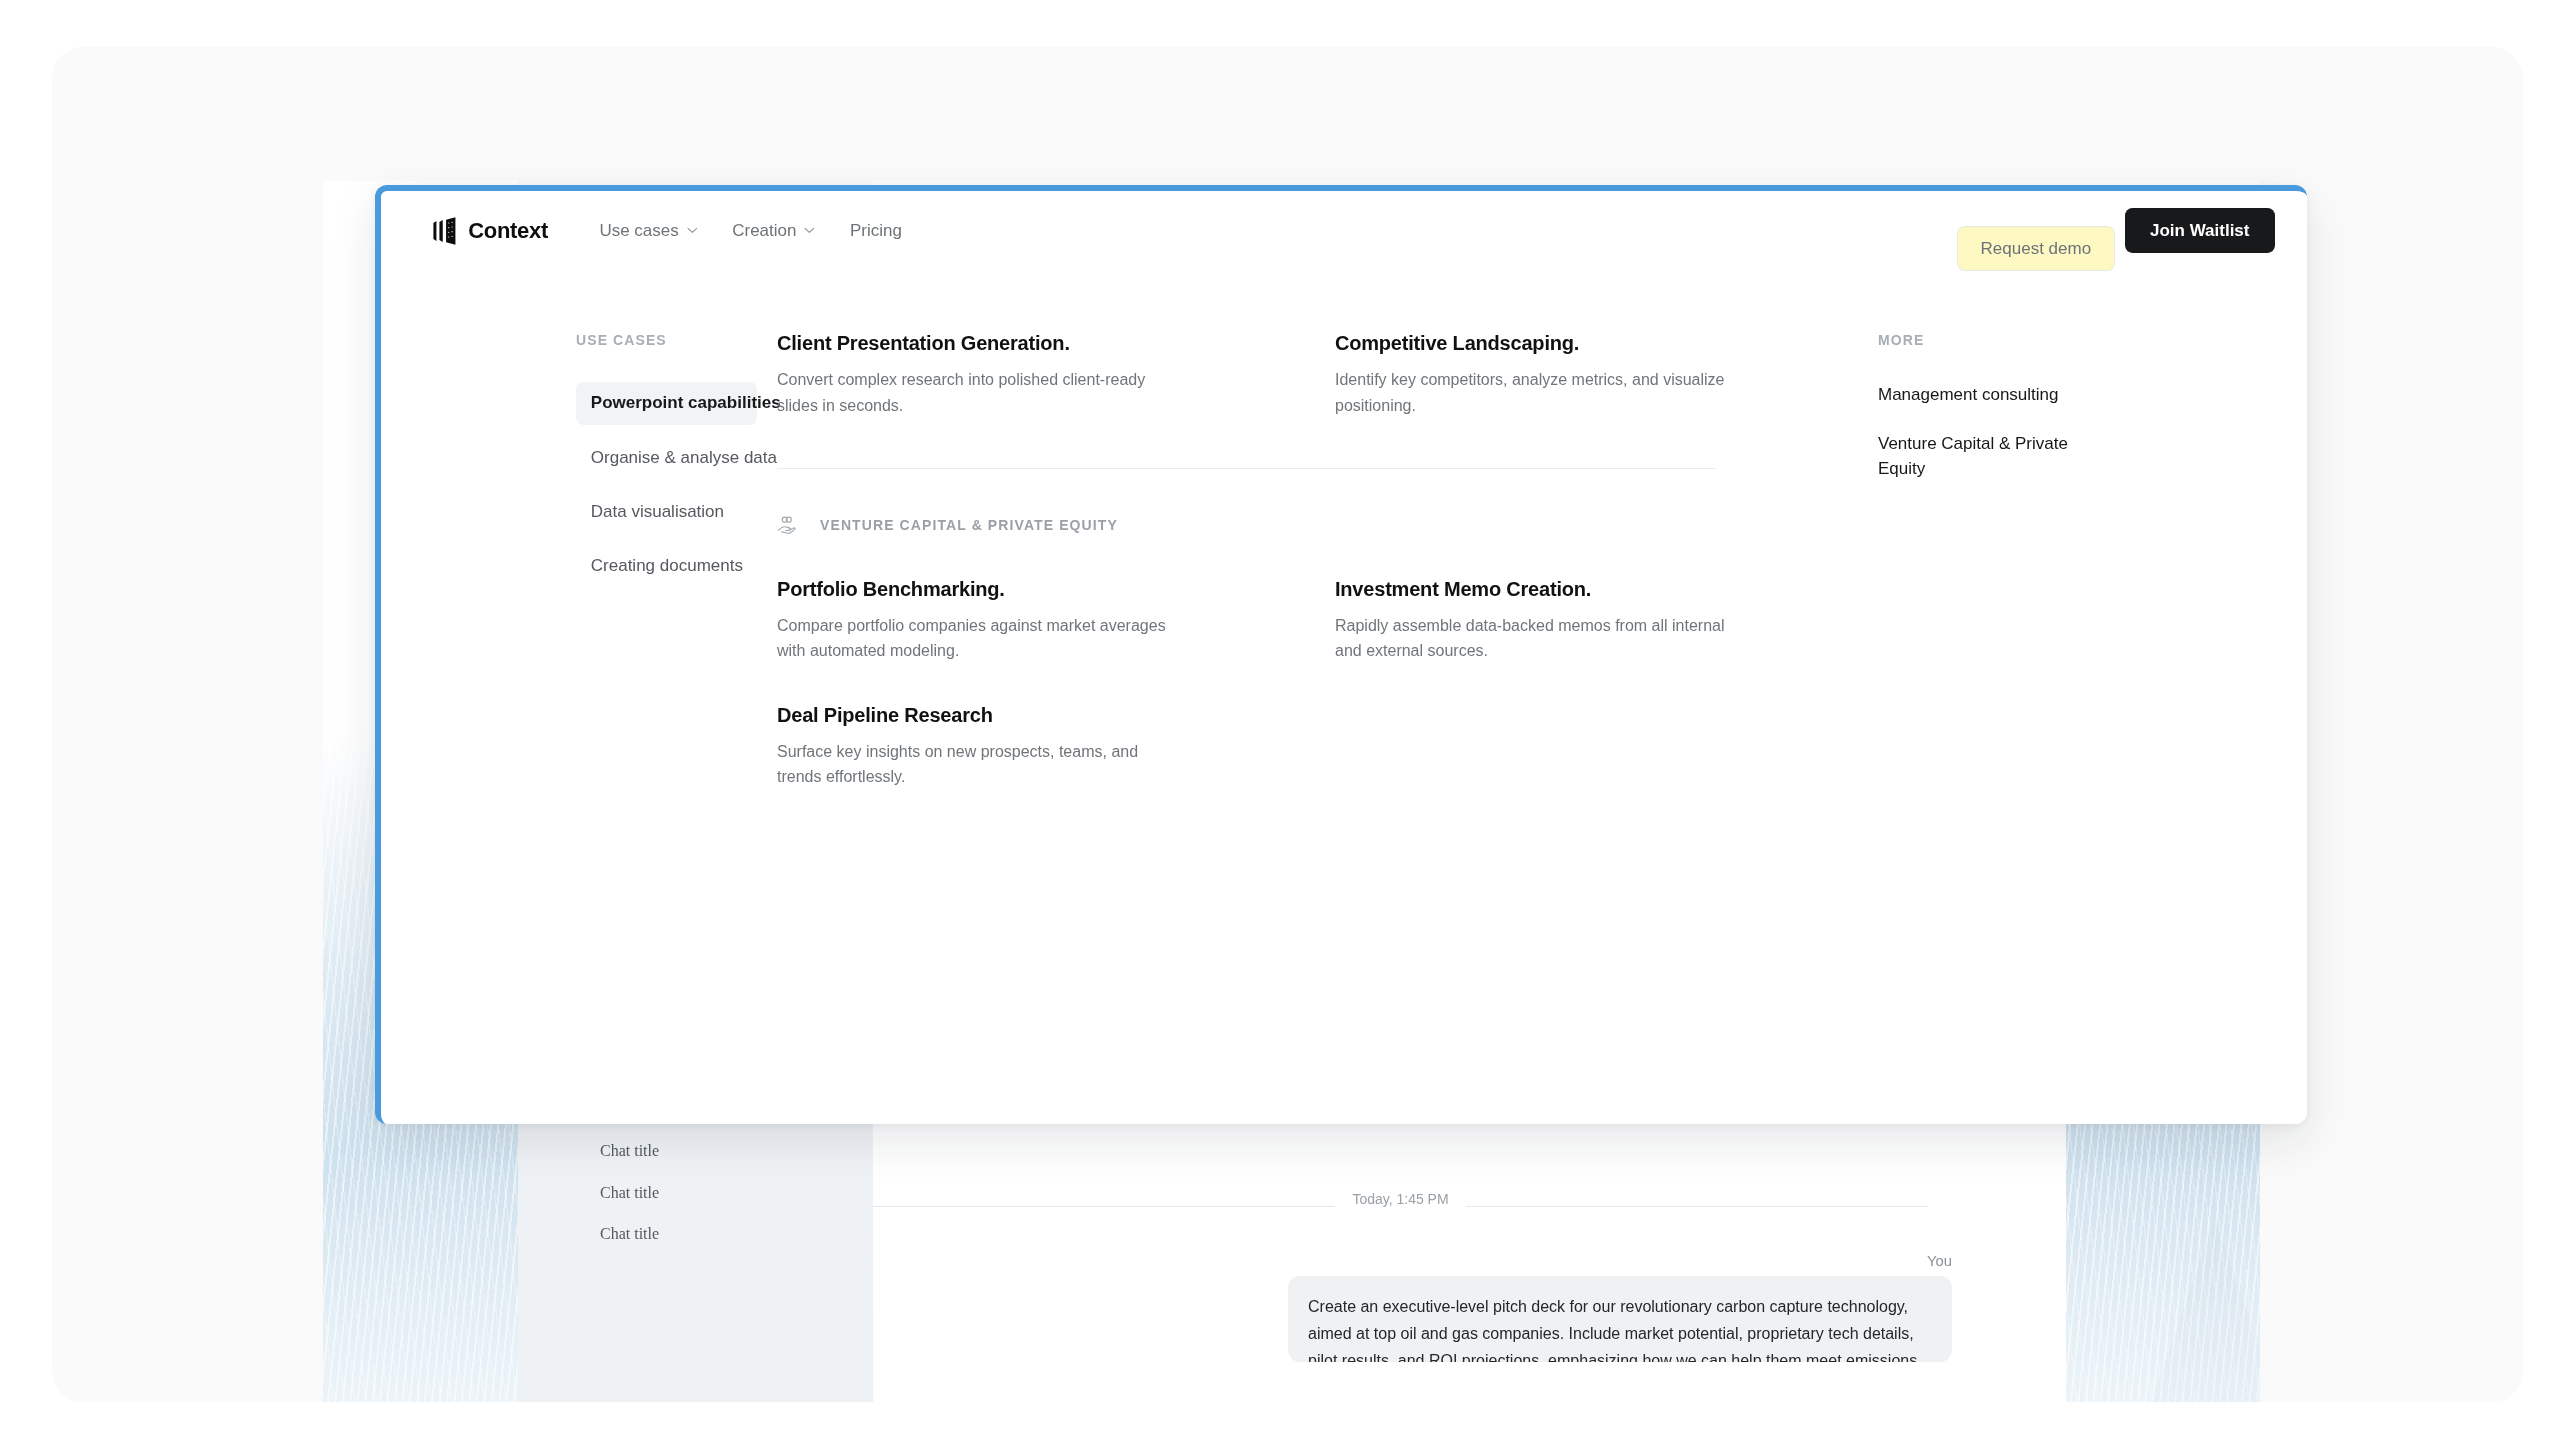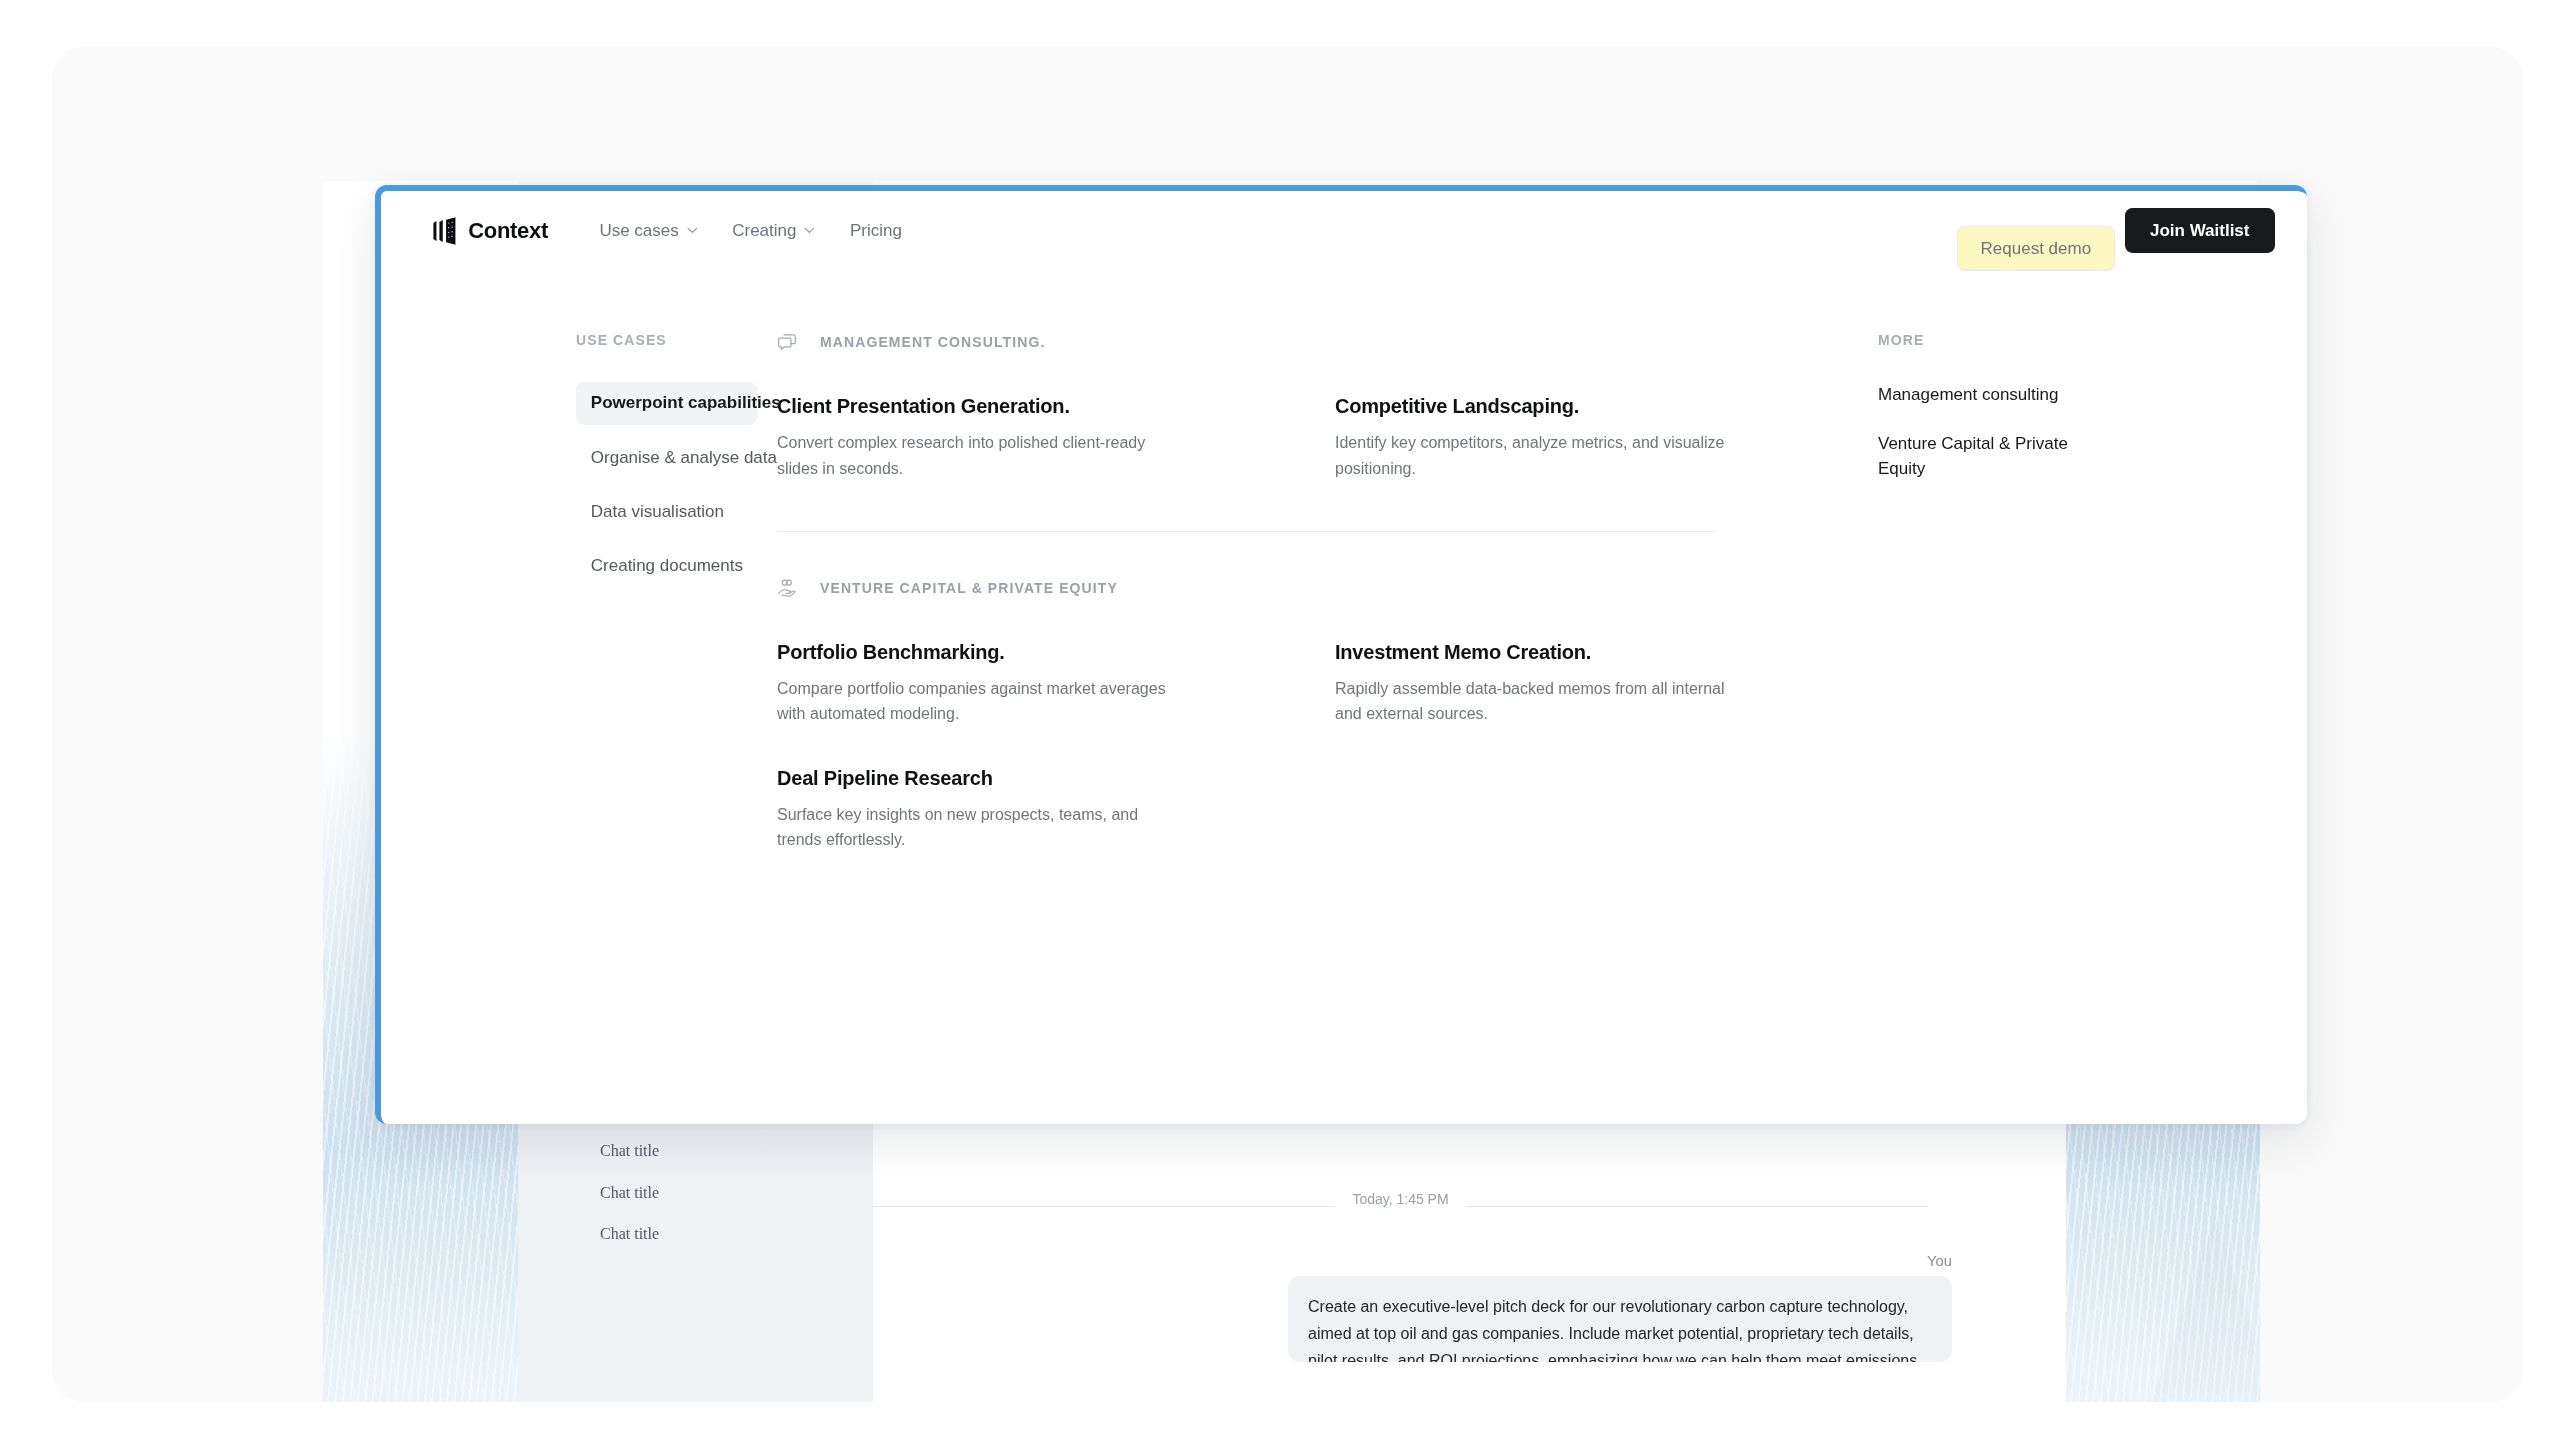--- a/index.html
+++ b/index.html
@@ -304,21 +304,21 @@
           </div>
 
           <nav id="nav-links">
             <div class="nav-link">
               <span>Use cases</span>
               <svg class="chev" viewBox="0 0 16 10">
                 <path d="M1.5 2 L8 8 L14.5 2" fill="none" stroke="#8b9095" stroke-width="1.6" stroke-linecap="round" stroke-linejoin="round"></path>
               </svg>
             </div>
             <div class="nav-link">
-              <span>Creating</span>
+              <span>Creation</span>
               <svg class="chev" viewBox="0 0 16 10">
                 <path d="M1.5 2 L8 8 L14.5 2" fill="none" stroke="#8b9095" stroke-width="1.6" stroke-linecap="round" stroke-linejoin="round"></path>
               </svg>
             </div>
             <div class="nav-link">
               <span>Pricing</span>
             </div>
           </nav>
 
           <div id="nav-cta">
@@ -333,27 +333,20 @@
             <div class="col-eyebrow">USE CASES</div>
             <div class="uc-item active">Powerpoint capabilities</div>
             <div class="uc-item">Organise &amp; analyse data</div>
             <div class="uc-item">Data visualisation</div>
             <div class="uc-item">Creating documents</div>
           </div>
 
           <div id="col-sections">
 
             <div>
-              <div class="sec-head">
-                <svg class="sec-icon" viewBox="0 0 24 24">
-                  <path d="M8.5 3.5 H20.5 A1.6 1.6 0 0 1 22 5.1 V12.3 A1.6 1.6 0 0 1 20.5 13.9 H11.8" fill="none" stroke="#a4aaaf" stroke-width="1.5" stroke-linecap="round" stroke-linejoin="round"></path>
-                  <path d="M15.2 7.4 H3.5 A1.6 1.6 0 0 0 2 9 V16.2 A1.6 1.6 0 0 0 3.5 17.8 H5.2 V21 L9 17.8 H15.2 A1.6 1.6 0 0 0 16.7 16.2 V9 A1.6 1.6 0 0 0 15.2 7.4 Z" fill="#ffffff" stroke="#a4aaaf" stroke-width="1.5" stroke-linecap="round" stroke-linejoin="round"></path>
-                </svg>
-                <div class="sec-title">MANAGEMENT CONSULTING.</div>
-              </div>
               <div class="card-grid">
                 <div class="card">
                   <div class="card-title">Client Presentation Generation.</div>
                   <div class="card-desc">Convert complex research into polished client-ready slides in seconds.</div>
                 </div>
                 <div class="card">
                   <div class="card-title">Competitive Landscaping.</div>
                   <div class="card-desc">Identify key competitors, analyze metrics, and visualize positioning.</div>
                 </div>
               </div>

